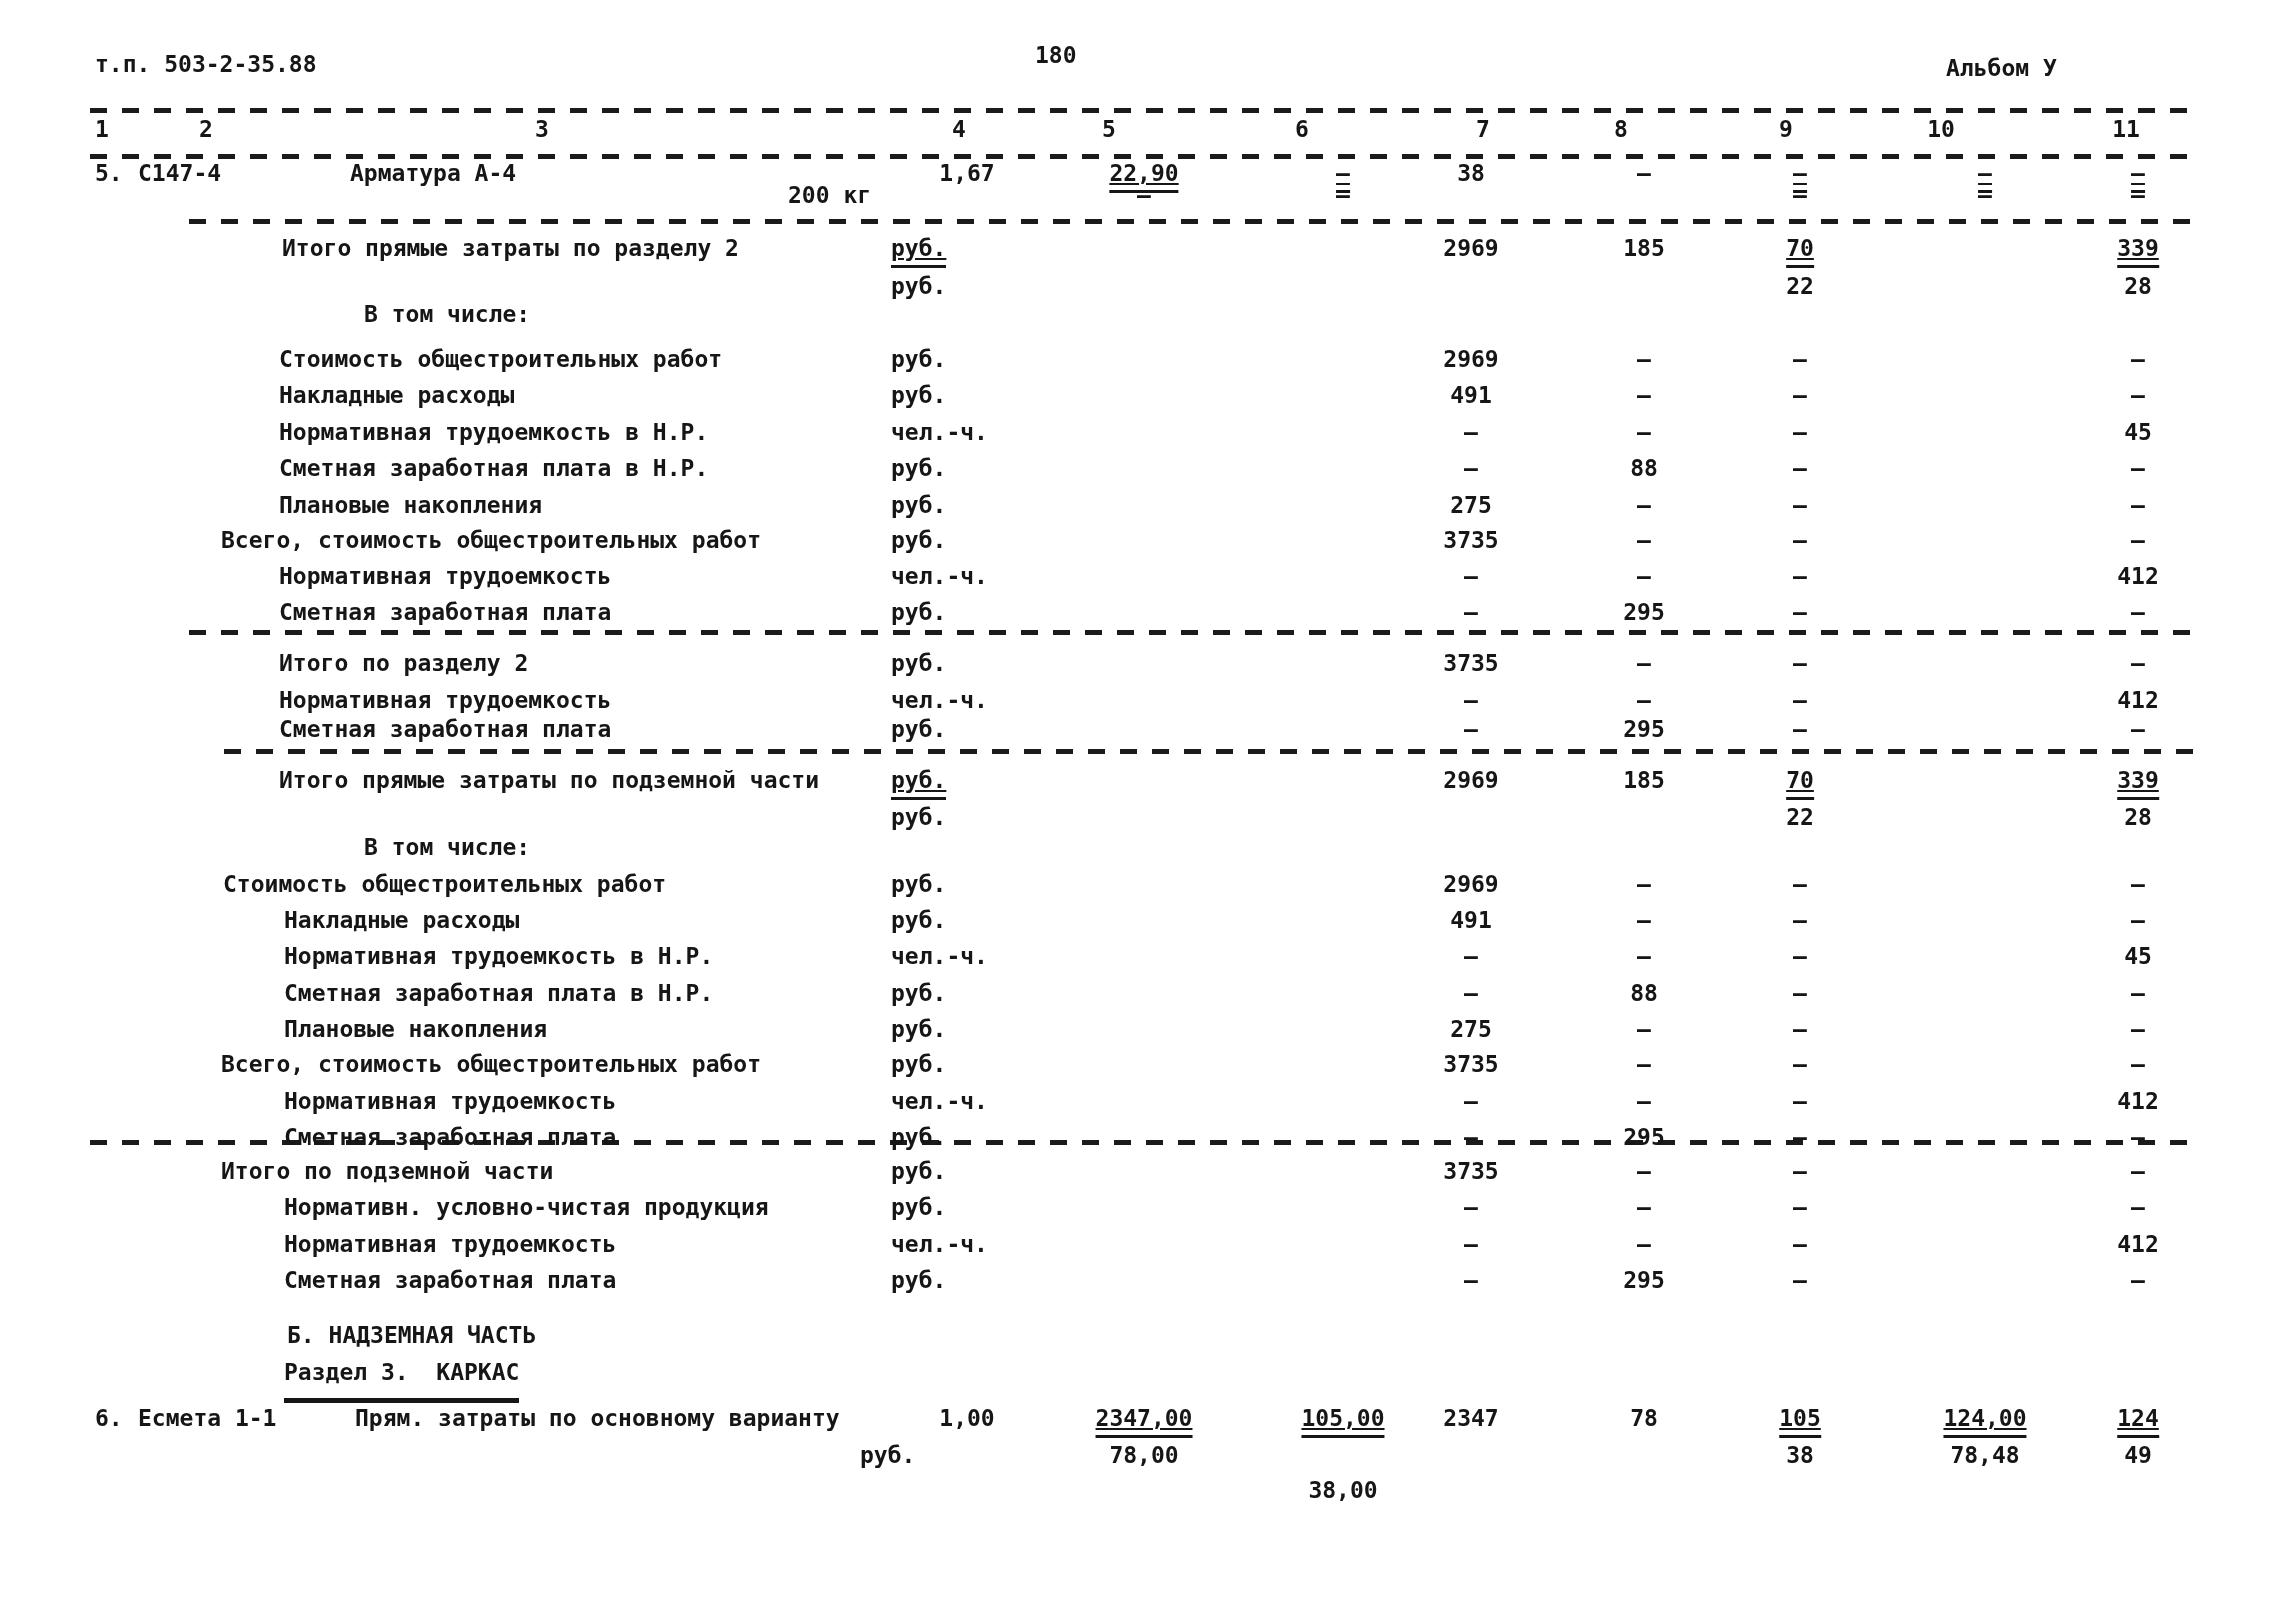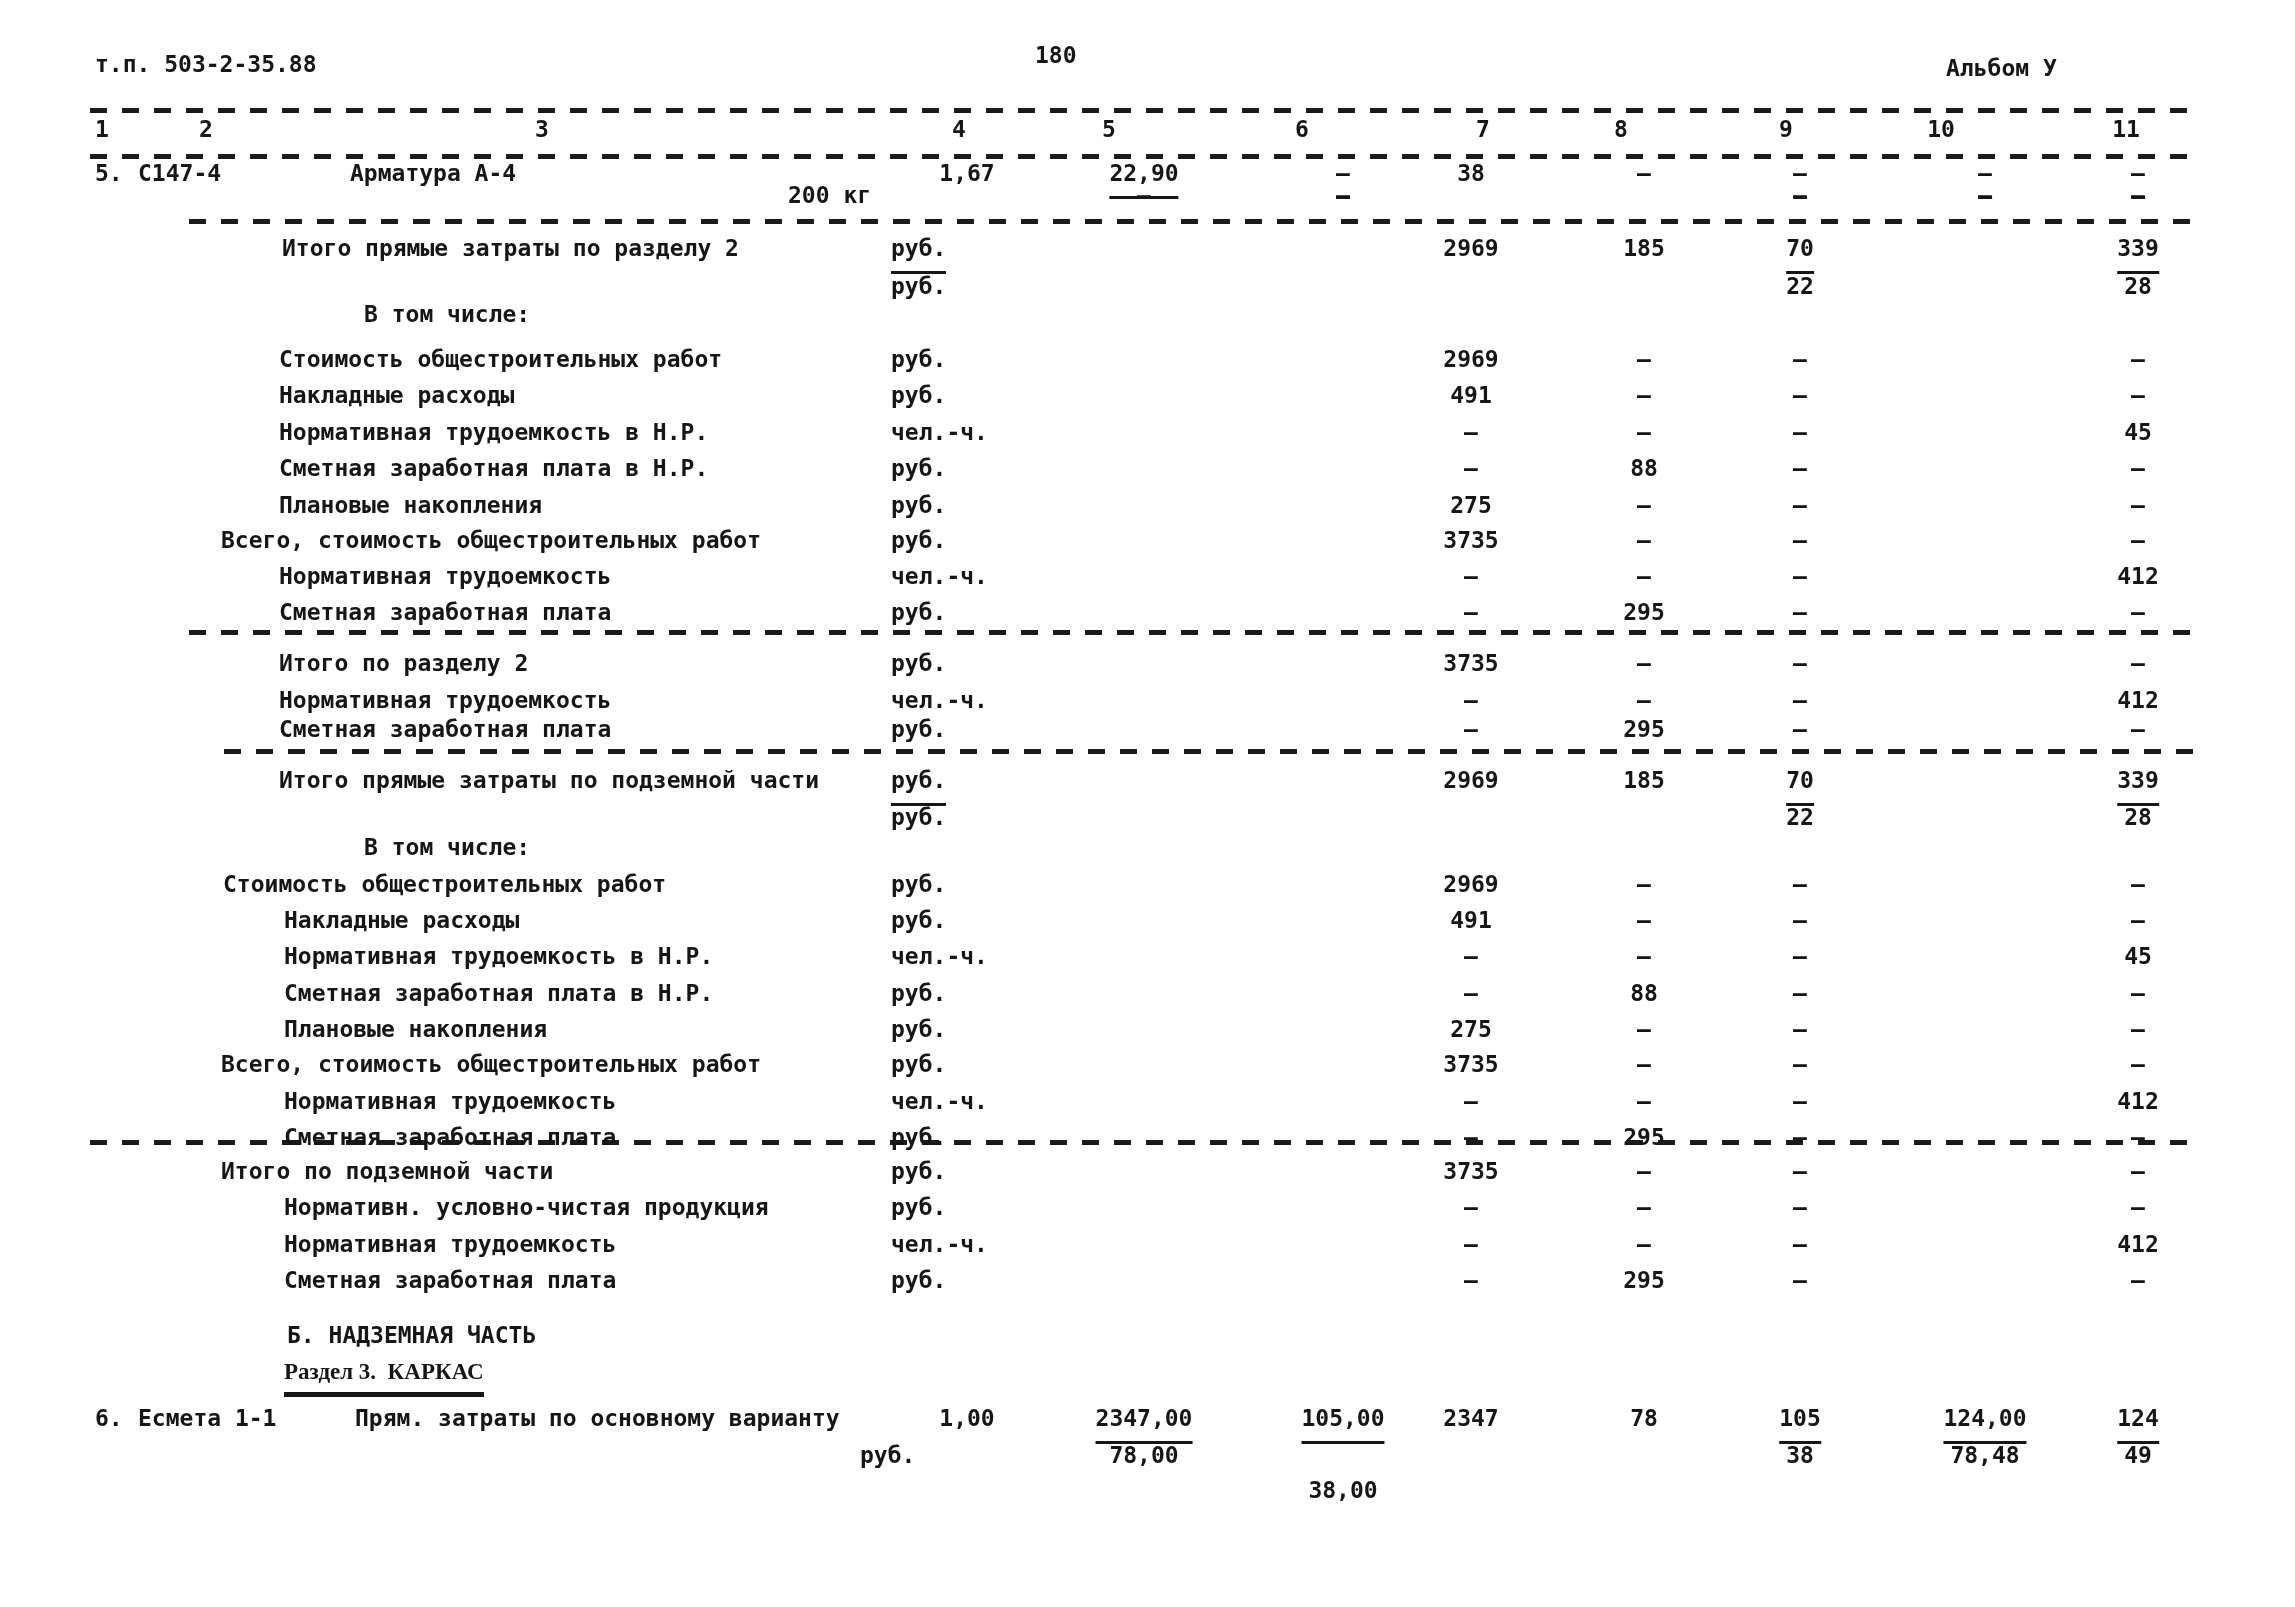--- a/index.html
+++ b/index.html
@@ -9,22 +9,22 @@
     background:#ffffff;
     font-family:"DejaVu Sans Mono", monospace;
     font-weight:700;
     color:#161616;
     font-size:23px;
     line-height:1.05;
     overflow:hidden;
   }
   .abs{position:absolute;white-space:pre;}
   .ctr{transform:translateX(-50%);}
-  .u{border-bottom:3.4px solid #161616;padding-bottom:11px;}
-  .heavy-u{border-bottom:5.3px solid #161616;padding-bottom:8px;font-family:Liberation Serif, serif;}
+  .u{border-bottom:3.4px solid #161616;padding-bottom:5px;text-decoration:underline;}
+  .heavy-u{border-bottom:5.3px solid #161616;padding-bottom:14px;}
   .rule{
     position:absolute;height:4.9px;
     background:repeating-linear-gradient(90deg,#1b1b1b 0 17.5px,transparent 17.5px 32px);
   }
 </style>
 </head>
 <body>
 
 <div class="sheet">
   <span class="abs" style="left:95px;top:52px">т.п. 503-2-35.88</span>

